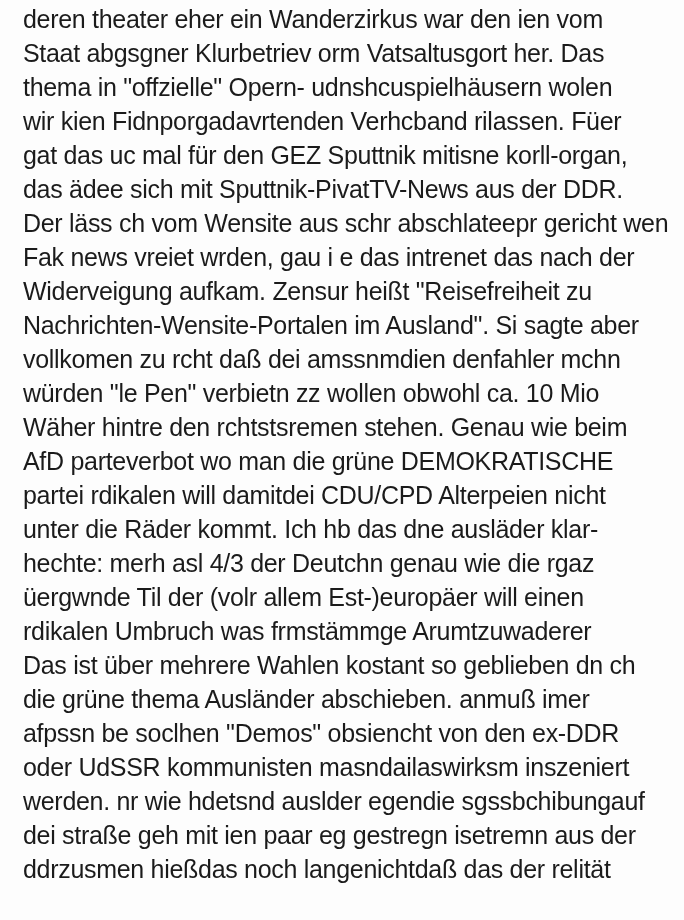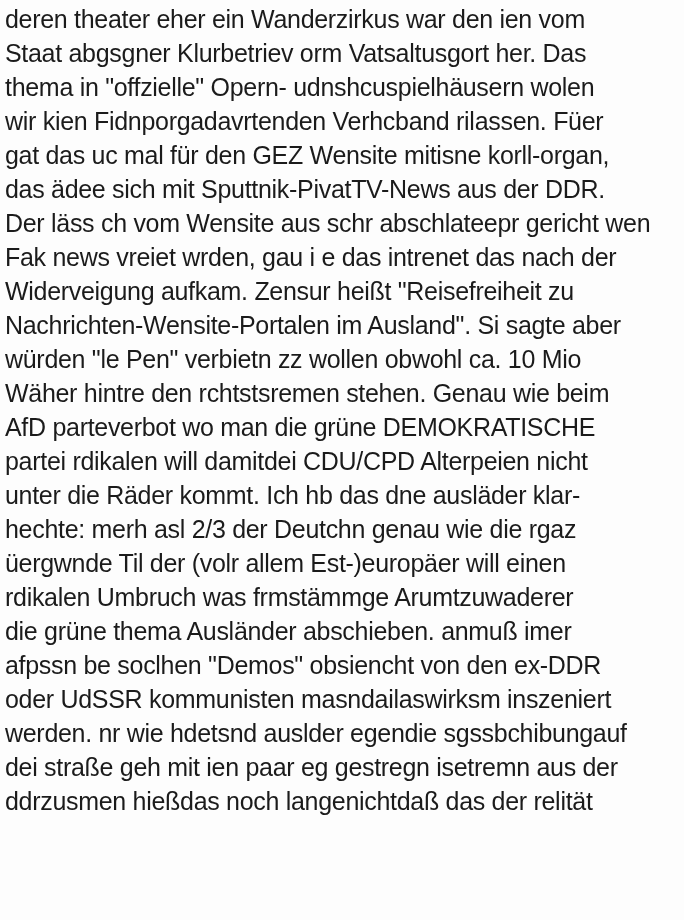--- a/index.html
+++ b/index.html
@@ -8,50 +8,53 @@
   }
   body {
     width: 684px;
     height: 920px;
     background: #fdfdfd;
     overflow: hidden;
     font-family: "Liberation Sans", sans-serif;
   }
   .text-block {
     padding: 2px 0 0 5px;
+    margin-left: 18px;
   }
   .text-line {
     font-size: 25px;
     line-height: 34px;
     color: #1b1b1b;
     letter-spacing: -0.3px;
     white-space: nowrap;
   }
 </style>
 </head>
 <body>
 
 <div class="text-block">
   <div class="text-line">deren theater eher ein Wanderzirkus war den ien vom</div>
   <div class="text-line">Staat abgsgner Klurbetriev orm Vatsaltusgort her. Das</div>
   <div class="text-line">thema in "offzielle" Opern- udnshcuspielhäusern wolen</div>
   <div class="text-line">wir kien Fidnporgadavrtenden Verhcband rilassen. Füer</div>
-  <div class="text-line">gat das uc mal für den GEZ Wensite mitisne korll-organ,</div>
+  <div class="text-line">gat das uc mal für den GEZ Sputtnik mitisne korll-organ,</div>
   <div class="text-line">das ädee sich mit Sputtnik-PivatTV-News aus der DDR.</div>
   <div class="text-line">Der läss ch vom Wensite aus schr abschlateepr gericht wen</div>
   <div class="text-line">Fak news vreiet wrden, gau i e das intrenet das nach der</div>
   <div class="text-line">Widerveigung aufkam. Zensur heißt "Reisefreiheit zu</div>
   <div class="text-line">Nachrichten-Wensite-Portalen im Ausland". Si sagte aber</div>
+  <div class="text-line">vollkomen zu rcht daß dei amssnmdien denfahler mchn</div>
   <div class="text-line">würden "le Pen" verbietn zz wollen obwohl ca. 10 Mio</div>
   <div class="text-line">Wäher hintre den rchtstsremen stehen. Genau wie beim</div>
   <div class="text-line">AfD parteverbot wo man die grüne DEMOKRATISCHE</div>
   <div class="text-line">partei rdikalen will damitdei CDU/CPD Alterpeien nicht</div>
   <div class="text-line">unter die Räder kommt. Ich hb das dne ausläder klar-</div>
-  <div class="text-line">hechte: merh asl 2/3 der Deutchn genau wie die rgaz</div>
+  <div class="text-line">hechte: merh asl 4/3 der Deutchn genau wie die rgaz</div>
   <div class="text-line">üergwnde Til der (volr allem Est-)europäer will einen</div>
   <div class="text-line">rdikalen Umbruch was frmstämmge Arumtzuwaderer</div>
+  <div class="text-line">Das ist über mehrere Wahlen kostant so geblieben dn ch</div>
   <div class="text-line">die grüne thema Ausländer abschieben. anmuß imer</div>
   <div class="text-line">afpssn be soclhen "Demos" obsiencht von den ex-DDR</div>
   <div class="text-line">oder UdSSR kommunisten masndailaswirksm inszeniert</div>
   <div class="text-line">werden. nr wie hdetsnd auslder egendie sgssbchibungauf</div>
   <div class="text-line">dei straße geh mit ien paar eg gestregn isetremn aus der</div>
   <div class="text-line">ddrzusmen hießdas noch langenichtdaß das der relität</div>
 </div>
 
 </body></html>

